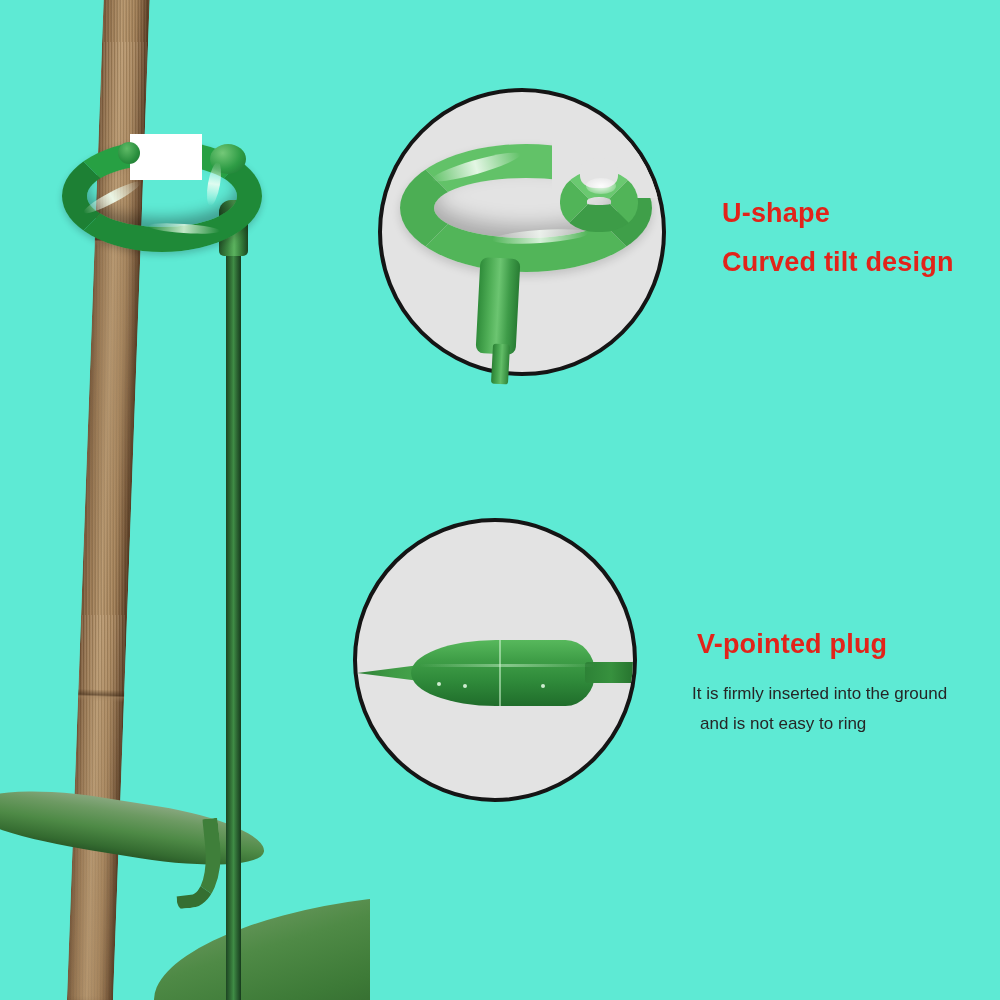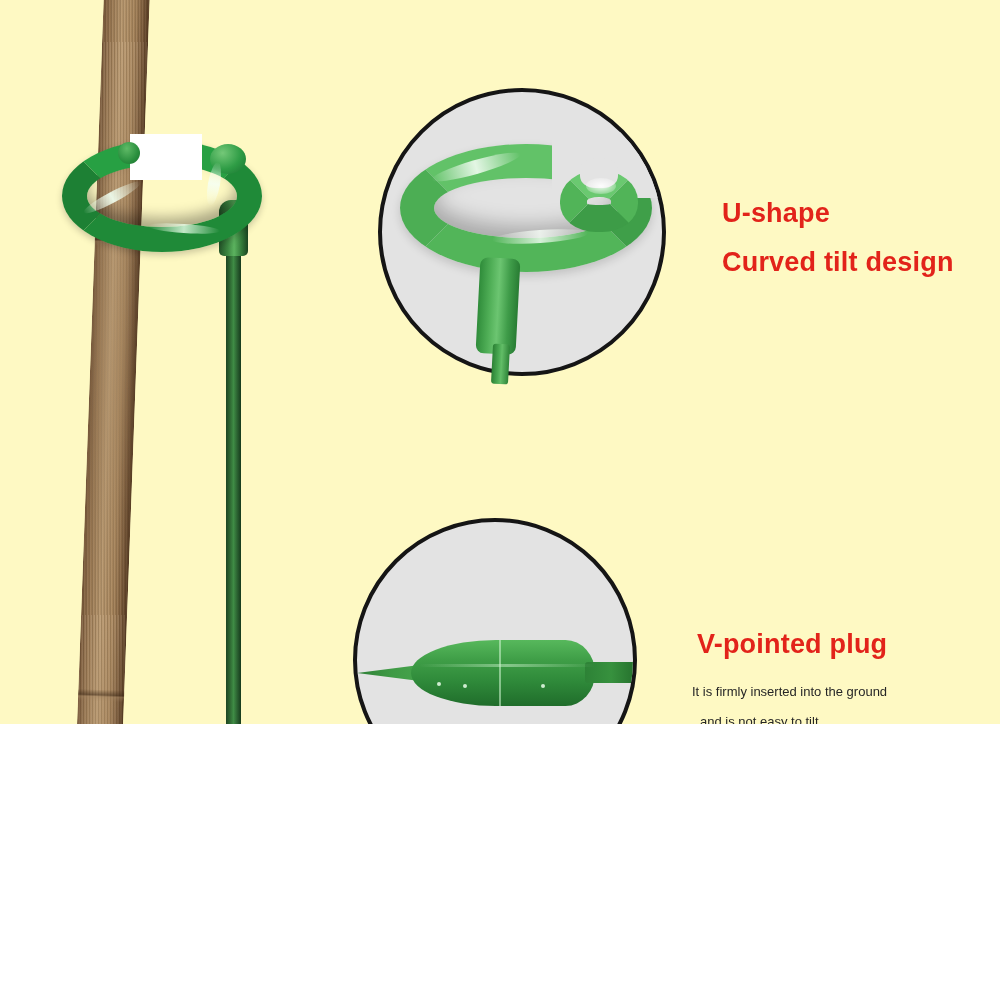--- a/index.html
+++ b/index.html
@@ -7,22 +7,22 @@
     margin: 0;
     padding: 0;
     background: #ffffff;
   }
   body {
     font-family: "Liberation Sans", sans-serif;
   }
   #page {
     position: relative;
     width: 1000px;
-    height: 724px;
-    background: #fef9c3;
+    height: 1000px;
+    background: #5eead4;
     overflow: hidden;
   }
 
   
   .photo-left {
     position: absolute;
     left: 0;
     top: 0;
     width: 370px;
     height: 1000px;
@@ -412,21 +412,21 @@
     letter-spacing: 0.2px;
     white-space: nowrap;
   }
   .headline.h-u1   { left: 722px; top: 198px; }
   .headline.h-u2   { left: 722px; top: 247px; }
   .headline.h-v1   { left: 697px; top: 629px; }
 
   .body-line {
     position: absolute;
     color: #262626;
-    font-size: 13px;
+    font-size: 17px;
     white-space: nowrap;
   }
   .body-line.b1 { left: 692px; top: 684px; }
   .body-line.b2 { left: 700px; top: 714px; }
 </style>
 </head>
 <body>
 
 <div id="page">
 
@@ -481,15 +481,15 @@
       <div class="v-dot d2"></div>
       <div class="v-dot d3"></div>
     </div>
   </div>
 
   <div class="headline h-u1">U-shape</div>
   <div class="headline h-u2">Curved tilt design</div>
 
   <div class="headline h-v1">V-pointed plug</div>
   <div class="body-line b1">It is firmly inserted into the ground</div>
-  <div class="body-line b2">and is not easy to tilt</div>
+  <div class="body-line b2">and is not easy to ring</div>
 
 </div>
 
 </body></html>

